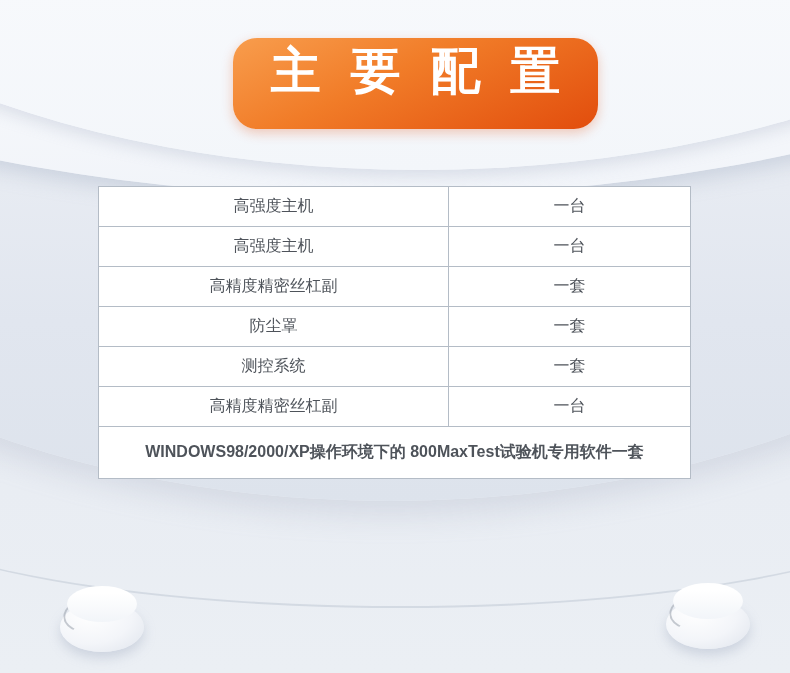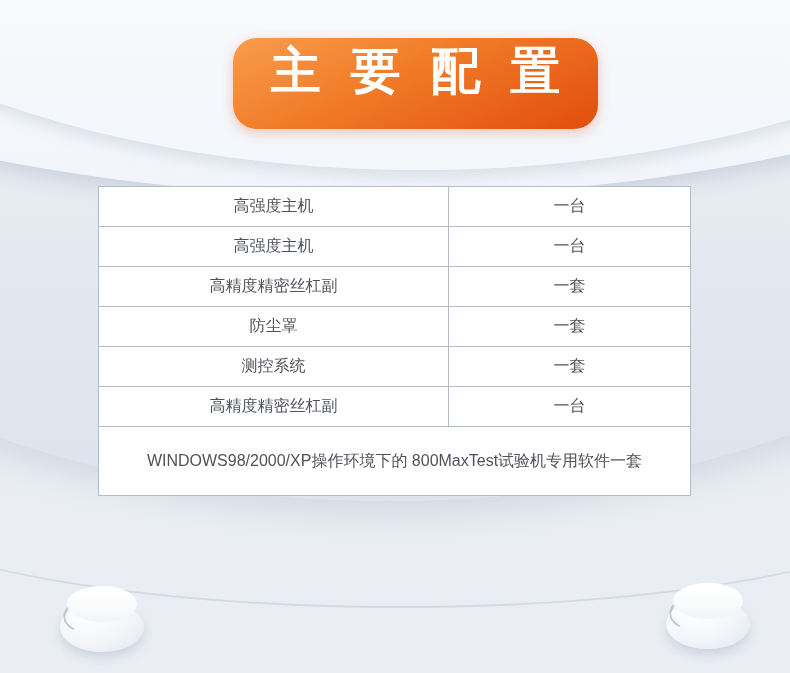--- a/index.html
+++ b/index.html
@@ -74,21 +74,21 @@
     border-collapse:collapse; table-layout:fixed;
     background:#ffffff;
   }
   .config-table td {
     border:1px solid #b4bcc6; background:#ffffff;
     text-align:center; vertical-align:middle;
     font-size:16px; color:#4e535a; height:40px; padding:0 8px;
   }
   .config-table col.c-item { width:350px; }
   .config-table col.c-qty  { width:242px; }
-  .config-table td.footer-cell { height:69px; }
+  .config-table td.footer-cell { height:52px;font-weight:bold; }
 </style>
 </head>
 <body>
 
 <div class="stage">
 
   <div class="floor-sheet"></div>
   <div class="contour-line"></div>
   <div class="sheet-back"></div>
   <div class="sheet-front"></div>

